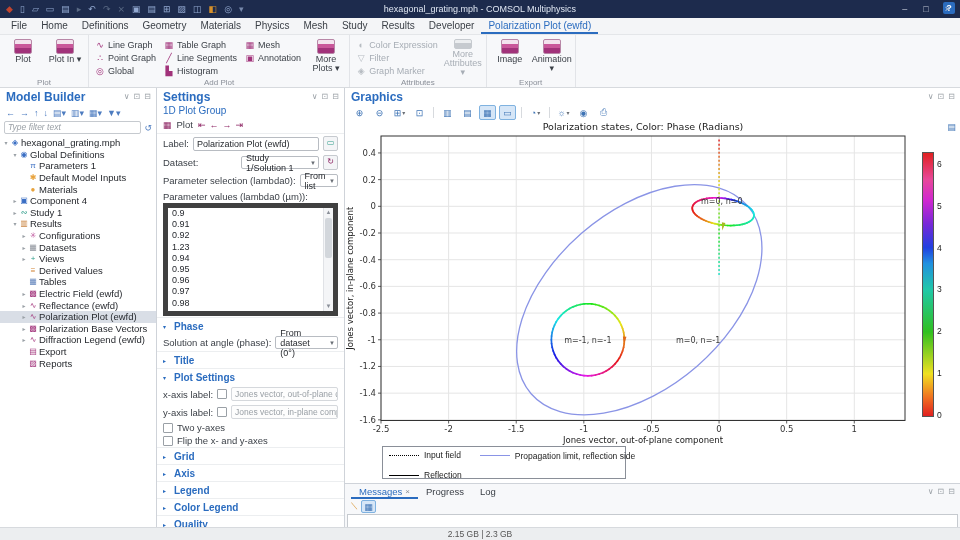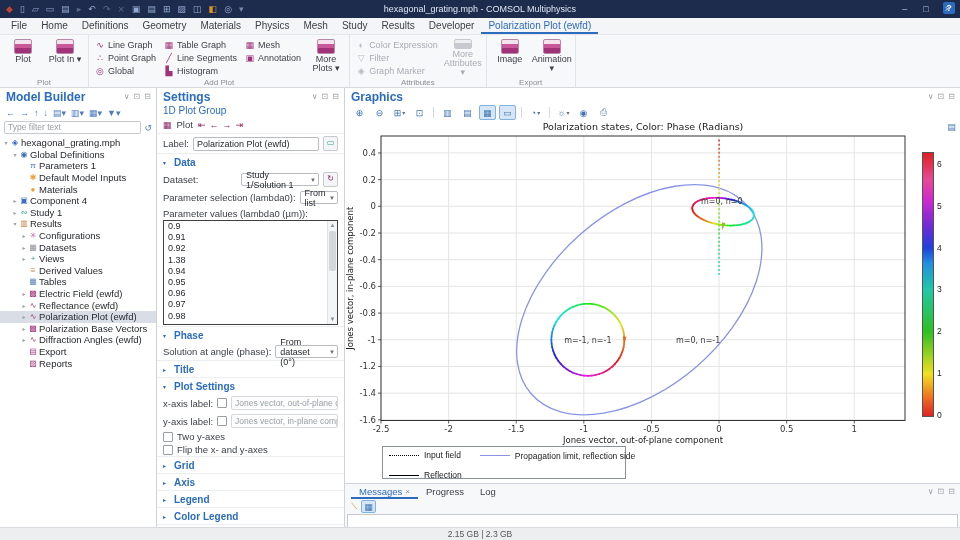--- a/index.html
+++ b/index.html
@@ -41,21 +41,21 @@
   .panel-head{height:16px;display:flex;align-items:center;padding:1px 5px 0 6px;}
   .panel-title{color:#2b6cbf;font-size:12px;font-weight:bold;}
   .corner{margin-left:auto;display:flex;gap:4px;}
   .corner span{color:#9aa0a6;font-size:8px;line-height:14px;}
   
   #mb{left:0;top:88px;width:157px;height:440px;border-right:1px solid #cfd3d9;}
   .mb-toolbar{display:flex;gap:5px;padding:1px 6px;height:13px;align-items:center;}
   .mb-toolbar span{color:#4d7cc0;font-size:9px;}
   .filter-row{display:flex;align-items:center;gap:3px;padding:1px 4px 2px 4px;}
   .filter-input{flex:1;height:11px;border:1px solid #c6cacf;border-radius:2px;font-size:8.5px;
-                color:#9aa0a6;padding:0 3px;line-height:11px;background:#fff;}
+                color:#9aa0a6;padding:0 3px;line-height:11px;background:#fff;font-style:italic;}
   .refresh{color:#4d7cc0;font-size:9px;}
   .tree{padding-top:1px;}
   .trow{display:flex;align-items:center;height:11.6px;white-space:nowrap;}
   .trow.sel{background:#d9dee6;}
   .tarrow{width:8px;text-align:center;color:#9aa0a6;font-size:6px;flex:none;}
   .ticon{width:10px;text-align:center;font-size:8px;flex:none;line-height:11px;}
   .tlabel{font-size:9.5px;color:#26292e;padding-left:1px;}
   
   #settings{left:157px;top:88px;width:188px;height:440px;border-right:1px solid #cfd3d9;}
   .subtitle{color:#2b6cbf;font-size:10px;padding:0 6px;}
@@ -67,21 +67,21 @@
   .tinput{flex:1;height:12px;border:1px solid #b8bcc2;border-radius:2px;font-size:9px;color:#26292e;
           padding:0 3px;line-height:12px;background:#fff;overflow:hidden;white-space:nowrap;}
   .chipbtn{width:13px;height:13px;border:1px solid #c6cacf;border-radius:2px;background:#f4f5f7;
            font-size:8px;text-align:center;line-height:12px;color:#2e9d8a;flex:none;}
   .select{height:13px;border:1px solid #b8bcc2;border-radius:2px;background:#fff;display:flex;
           align-items:center;font-size:9px;color:#26292e;padding:0 2px 0 4px;box-sizing:border-box;}
   .select .car{margin-left:auto;color:#6a6f76;font-size:6px;padding-left:3px;}
   .sec{display:flex;align-items:center;gap:4px;padding:3px 6px 2px 6px;border-top:1px solid #eceef0;}
   .sec .chev{color:#2b6cbf;font-size:6px;width:7px;}
   .sec .sectitle{color:#2b6cbf;font-size:10px;font-weight:bold;}
-  .listbox{margin:1px 6px;border:1px solid #404040;height:103px;position:relative;background:#fff;}
+  .listbox{margin:1px 6px;border:5px solid #404040;height:103px;position:relative;background:#fff;}
   .listbox .lrow{font-size:9px;color:#26292e;padding:0 4px;height:11.2px;line-height:11.2px;}
   .vsb{position:absolute;right:0;top:0;bottom:0;width:9px;background:#f4f5f7;border-left:1px solid #e0e2e6;}
   .vsb span{display:block;text-align:center;font-size:6px;color:#8a8f98;line-height:9px;}
   .vsb .thumb{position:absolute;left:1px;right:1px;top:10px;height:40px;background:#d3d7dc;border-radius:2px;}
   .cbx{width:8px;height:8px;border:1px solid #9aa0a6;background:#fff;border-radius:1px;flex:none;}
   .ghost{flex:1;height:12px;border:1px solid #d5d8dc;border-radius:2px;font-size:8.5px;color:#9aa0a6;
          padding:0 3px;line-height:12px;background:#fdfdfd;overflow:hidden;white-space:nowrap;}
   
   #graphics{left:345px;top:88px;width:615px;height:395px;}
   .gfx-toolbar{display:flex;align-items:center;gap:3px;height:15px;padding:0 6px;}
@@ -356,21 +356,21 @@
           <span class="tlabel">Polarization Plot (ewfd)</span>
         </div>
         <div class="trow" style="padding-left: 20px;">
           <span class="tarrow">▸</span>
           <span class="ticon" style="color: rgb(161, 50, 122);">▩</span>
           <span class="tlabel">Polarization Base Vectors</span>
         </div>
         <div class="trow" style="padding-left: 20px;">
           <span class="tarrow">▸</span>
           <span class="ticon" style="color: rgb(161, 50, 122);">∿</span>
-          <span class="tlabel">Diffraction Angles (ewfd)</span>
+          <span class="tlabel">Diffraction Legend (ewfd)</span>
         </div>
         <div class="trow" style="padding-left: 20px;">
           <span class="tarrow"></span>
           <span class="ticon" style="color: rgb(161, 50, 122);">▤</span>
           <span class="tlabel">Export</span>
         </div>
         <div class="trow" style="padding-left: 20px;">
           <span class="tarrow"></span>
           <span class="ticon" style="color: rgb(161, 50, 122);">▨</span>
           <span class="tlabel">Reports</span>
@@ -392,24 +392,20 @@
       <span class="pic">▦</span>
       <span class="ptxt">Plot</span>
       <span class="pic" style="letter-spacing:4px;">⇤←→⇥</span>
     </div>
     <div class="srow">
       <label>Label:</label>
       <div class="tinput">Polarization Plot (ewfd)</div>
       <div class="chipbtn">▭</div>
     </div>
 
-    <div class="sec">
-      <span class="chev">▾</span>
-      <span class="sectitle">Data</span>
-    </div>
     <div class="srow">
       <label style="flex:1">Dataset:</label>
       <div class="select" style="width:78px">
         <span>Study 1/Solution 1</span>
           <span class="car">▼</span>
       </div>
       <div class="chipbtn" style="color:#8d2463">↻</div>
     </div>
     <div class="srow">
       <label style="flex:1">Parameter selection (lambda0):</label>
@@ -419,21 +415,21 @@
       </div>
     </div>
     <div class="srow" style="padding-bottom:0">
       <label>Parameter values (lambda0 (µm)):</label>
     </div>
     <div class="listbox">
       <div>
           <div class="lrow">0.9</div>
           <div class="lrow">0.91</div>
           <div class="lrow">0.92</div>
-          <div class="lrow">1.38</div>
+          <div class="lrow">1.23</div>
           <div class="lrow">0.94</div>
           <div class="lrow">0.95</div>
           <div class="lrow">0.96</div>
           <div class="lrow">0.97</div>
           <div class="lrow">0.98</div>
         </div>
       <div class="vsb">
         <span>▲</span>
         <div class="thumb"></div>
         <span style="position:absolute;bottom:0;left:0;right:0">▼</span>

